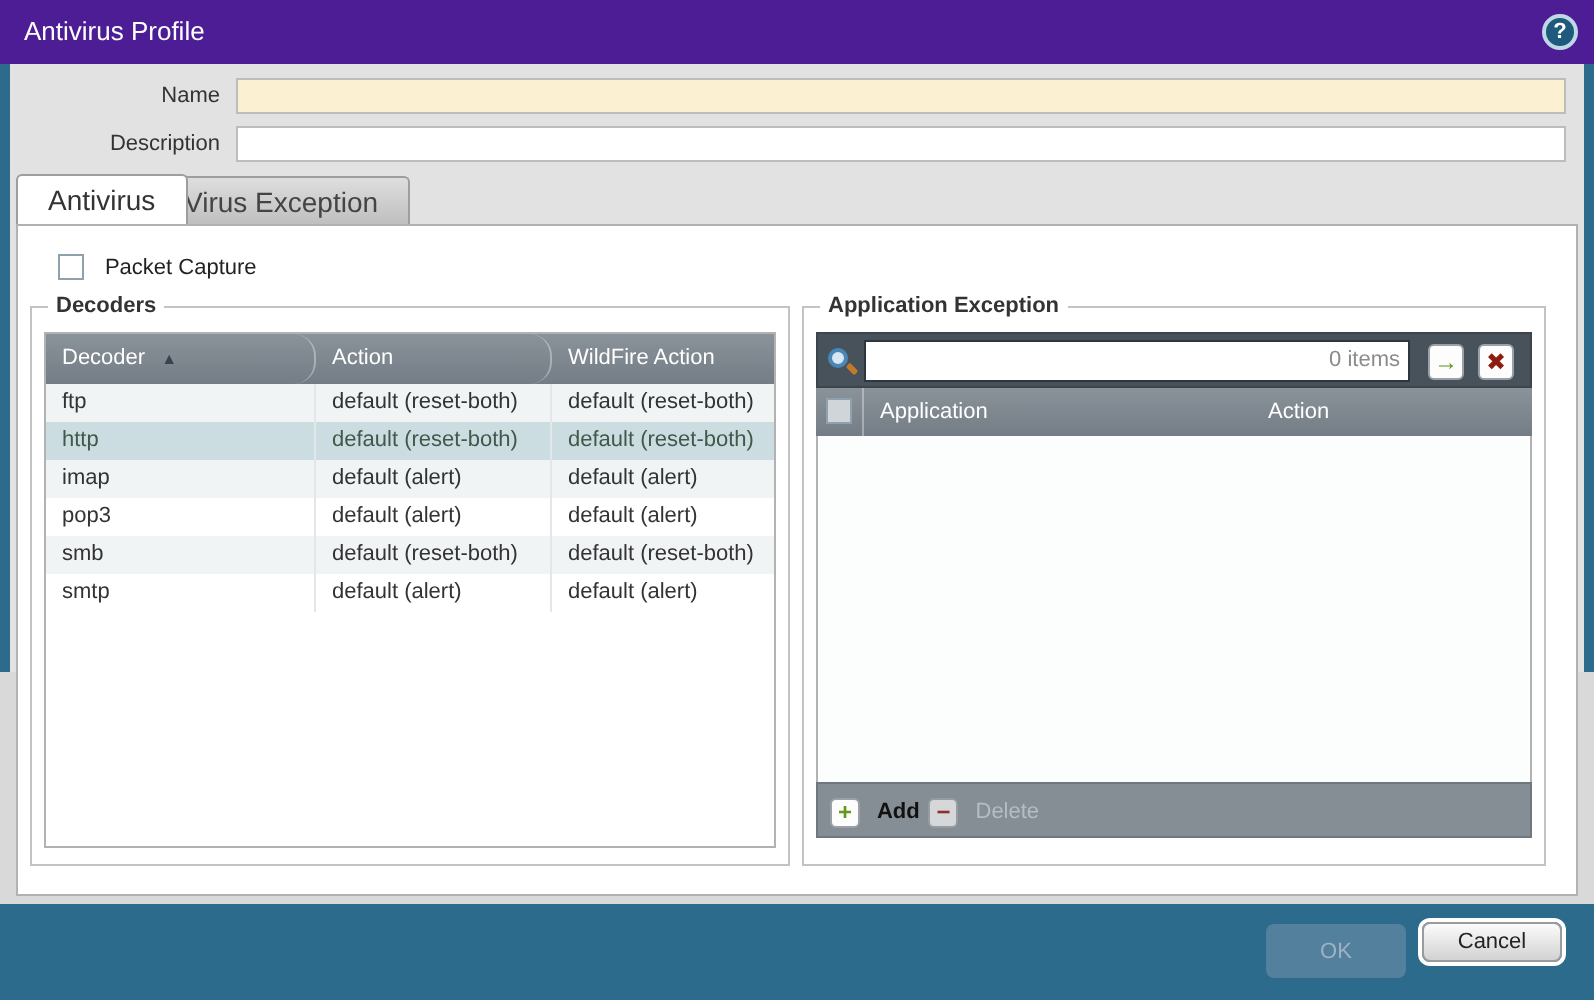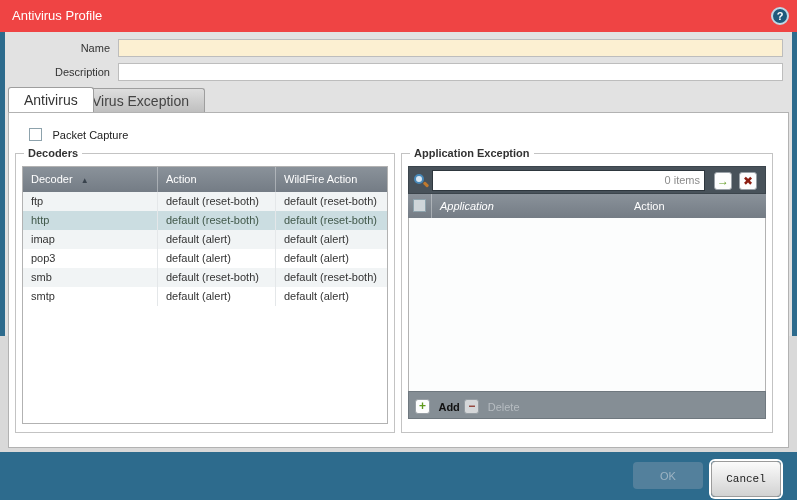--- a/index.html
+++ b/index.html
@@ -6,21 +6,21 @@
   html,body { width: 797px; height: 500px; }
   body {
     font-family: "Liberation Sans", "DejaVu Sans", sans-serif;
     position: relative;
     background: #d9d9d9;
     overflow: hidden;
   }
   
   .titlebar {
     position: absolute; left:0; top:0; width:797px; height:32px;
-    background: #ef4444;
+    background: #4c1d95;
     color:#fff; font-size:13px; line-height:32px; padding-left:12px;
   }
   .help-icon {
     position:absolute; right:8px; top:7px; width:18px; height:18px;
     border-radius:50%; background:#1e5a7c; border:2px solid #bed8e6;
     color:#fff; font-size:11px; font-weight:bold; text-align:center; line-height:14px;
     cursor:pointer;
   }
   
   .dialog-body {
@@ -82,21 +82,21 @@
   
   .dec-table {
     position:absolute; left:6px; right:6px; top:12px; bottom:8px;
     border:1px solid #b2b2b2; background:#fff; overflow:hidden;
   }
   .thead {
     display:flex; height:25px; line-height:25px;
     background:linear-gradient(#8a929a,#747c85);
     color:#fff; font-size:11px;
   }
-  .th { padding-left:8px; border-right:1px solid rgba(255,255,255,0.35); cursor:pointer; }
+  .th { padding-left:8px; border-right:1px solid rgba(255,255,255,0.35); cursor:pointer;border-radius:11px; }
   .th:last-child { border-right:none; }
   .col-decoder { width:135px; }
   .col-action  { width:118px; }
   .col-wf      { flex:1; }
   .sort-arrow { font-size:8px; color:#39434d; margin-left:5px; }
   .trow { display:flex; height:19px; line-height:19px; font-size:11px; color:#333; cursor:pointer; }
   .trow .td { padding-left:8px; border-right:1px solid #e4e7e9; overflow:hidden; white-space:nowrap; }
   .trow .td:last-child { border-right:none; }
   .trow:nth-child(odd)  { background:#ffffff; }
   .trow:nth-child(even) { background:#f1f4f5; }
@@ -131,21 +131,21 @@
   }
   .btn-apply { right:33px; color:#5f9a1d; }
   .btn-clear { right:8px;  color:#8c1c10; }
   .ae-thead {
     position:absolute; left:6px; right:6px; top:40px; height:24px;
     background:linear-gradient(#8a929a,#747c85); display:flex;
     color:#fff; font-size:11px; line-height:24px;
   }
   .ae-th-cb { width:24px; border-right:1px solid rgba(255,255,255,0.35); position:relative; }
   .ae-th-cb .checkbox { position:absolute; left:5px; top:5px; background:#cfd5d9; }
-  .ae-th-app { width:194px; padding-left:8px;font-style:italic; }
+  .ae-th-app { width:194px; padding-left:8px; }
   .ae-th-action { flex:1; padding-left:8px; }
   .ae-body {
     position:absolute; left:6px; right:6px; top:64px; bottom:41px;
     background:#fcfdfd; border-left:1px solid #b2b2b2; border-right:1px solid #b2b2b2;
   }
   .ae-footer {
     position:absolute; left:6px; right:6px; bottom:13px; height:28px;
     background:#858e95; border:1px solid #6f787f;
     line-height:28px; padding-left:6px;
   }
@@ -162,25 +162,25 @@
   .bottombar {
     position:absolute; left:0; top:452px; width:797px; height:48px;
     background:#2d6b8d;
   }
   .btn-ok {
     position:absolute; right:94px; top:10px; width:70px; height:27px;
     background:#53809c; border:none; border-radius:4px;
     color:#9db3c3; font-size:11px; font-family:"Liberation Sans","DejaVu Sans",sans-serif;
   }
   .btn-cancel {
-    position:absolute; right:16px; top:9px; width:70px; height:36px;
+    position:absolute; right:16px; top:9px; width:70px; height:20px;
     background:linear-gradient(#fbfbfb,#d2d2d2); border:1px solid #9b9b9b;
     box-shadow:0 0 0 2px #ffffff; border-radius:4px;
     color:#222; font-size:11px; cursor:pointer;
-    font-family:Liberation Mono, monospace;
+    font-family:Liberation Sans, sans-serif;
   }
 </style>
 </head>
 <body>
 
 <div class="titlebar">
   <span>Antivirus Profile</span>
   <span class="help-icon">?</span>
 </div>
 

